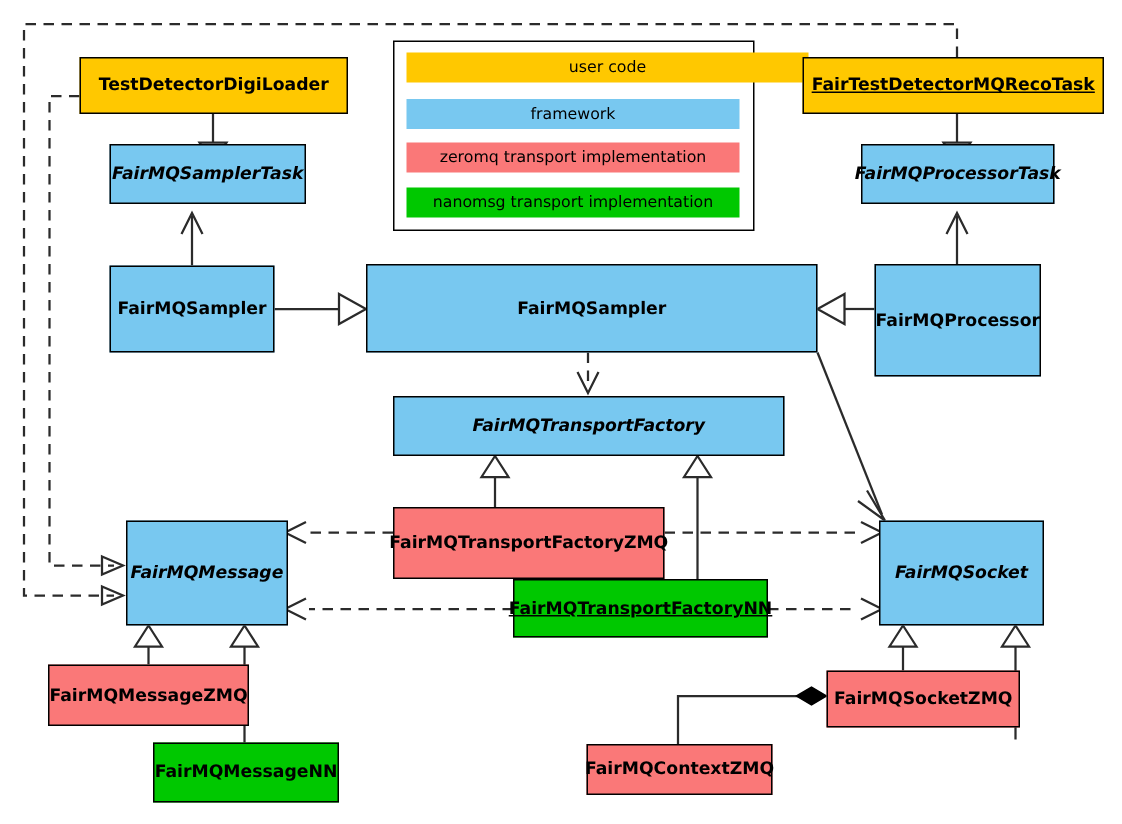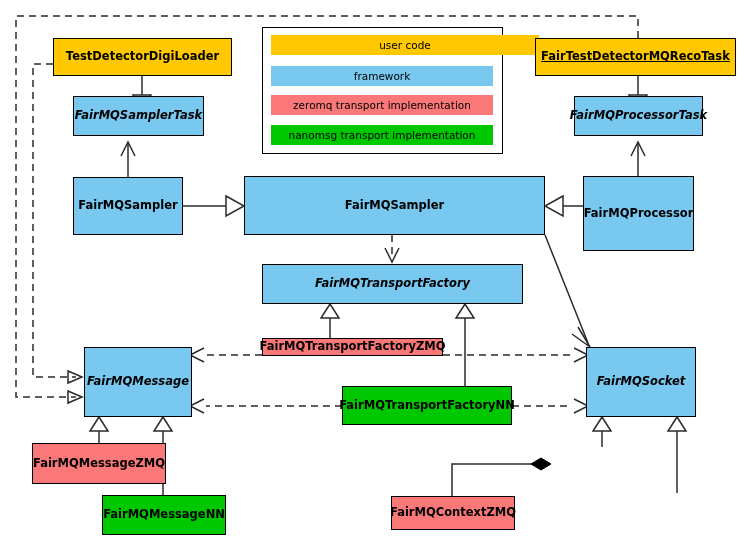--- a/index.html
+++ b/index.html
@@ -109,29 +109,30 @@
   <div class="node framework abstract" style="left:574px;top:96px;width:129px;height:40px;">FairMQProcessorTask</div>
 
   <div class="node framework" style="left:73px;top:177px;width:110px;height:58px;">FairMQSampler</div>
 
   <div class="node framework" style="left:244px;top:176px;width:301px;height:59px;">FairMQSampler</div>
 
   <div class="node framework" style="left:583px;top:176px;width:111px;height:75px;">FairMQProcessor</div>
 
   <div class="node framework abstract" style="left:262px;top:264px;width:261px;height:40px;">FairMQTransportFactory</div>
 
-  <div class="node zmq" style="left:262px;top:338px;width:181px;height:18px;">FairMQTransportFactoryZMQ</div>
+  <div class="node zmq" style="left:262px;top:338px;width:181px;height:48px;">FairMQTransportFactoryZMQ</div>
 
-  <div class="node nn" style="left:342px;top:386px;width:170px;height:39px;">FairMQTransportFactoryNN</div>
+  <div class="node nn" style="left:342px;top:386px;width:170px;height:39px;text-decoration:underline;">FairMQTransportFactoryNN</div>
 
   <div class="node framework abstract" style="left:84px;top:347px;width:108px;height:70px;text-align:right;">FairMQMessage</div>
 
   <div class="node framework abstract" style="left:586px;top:347px;width:110px;height:70px;">FairMQSocket</div>
 
   <div class="node zmq" style="left:32px;top:443px;width:134px;height:41px;">FairMQMessageZMQ</div>
 
   <div class="node nn" style="left:102px;top:495px;width:124px;height:40px;">FairMQMessageNN</div>
 
+  <div class="node zmq" style="left:551px;top:447px;width:129px;height:38px;">FairMQSocketZMQ</div>
 
 
   <div class="node zmq" style="left:391px;top:496px;width:124px;height:34px;">FairMQContextZMQ</div>
 
 </div>
 
 </body></html>

